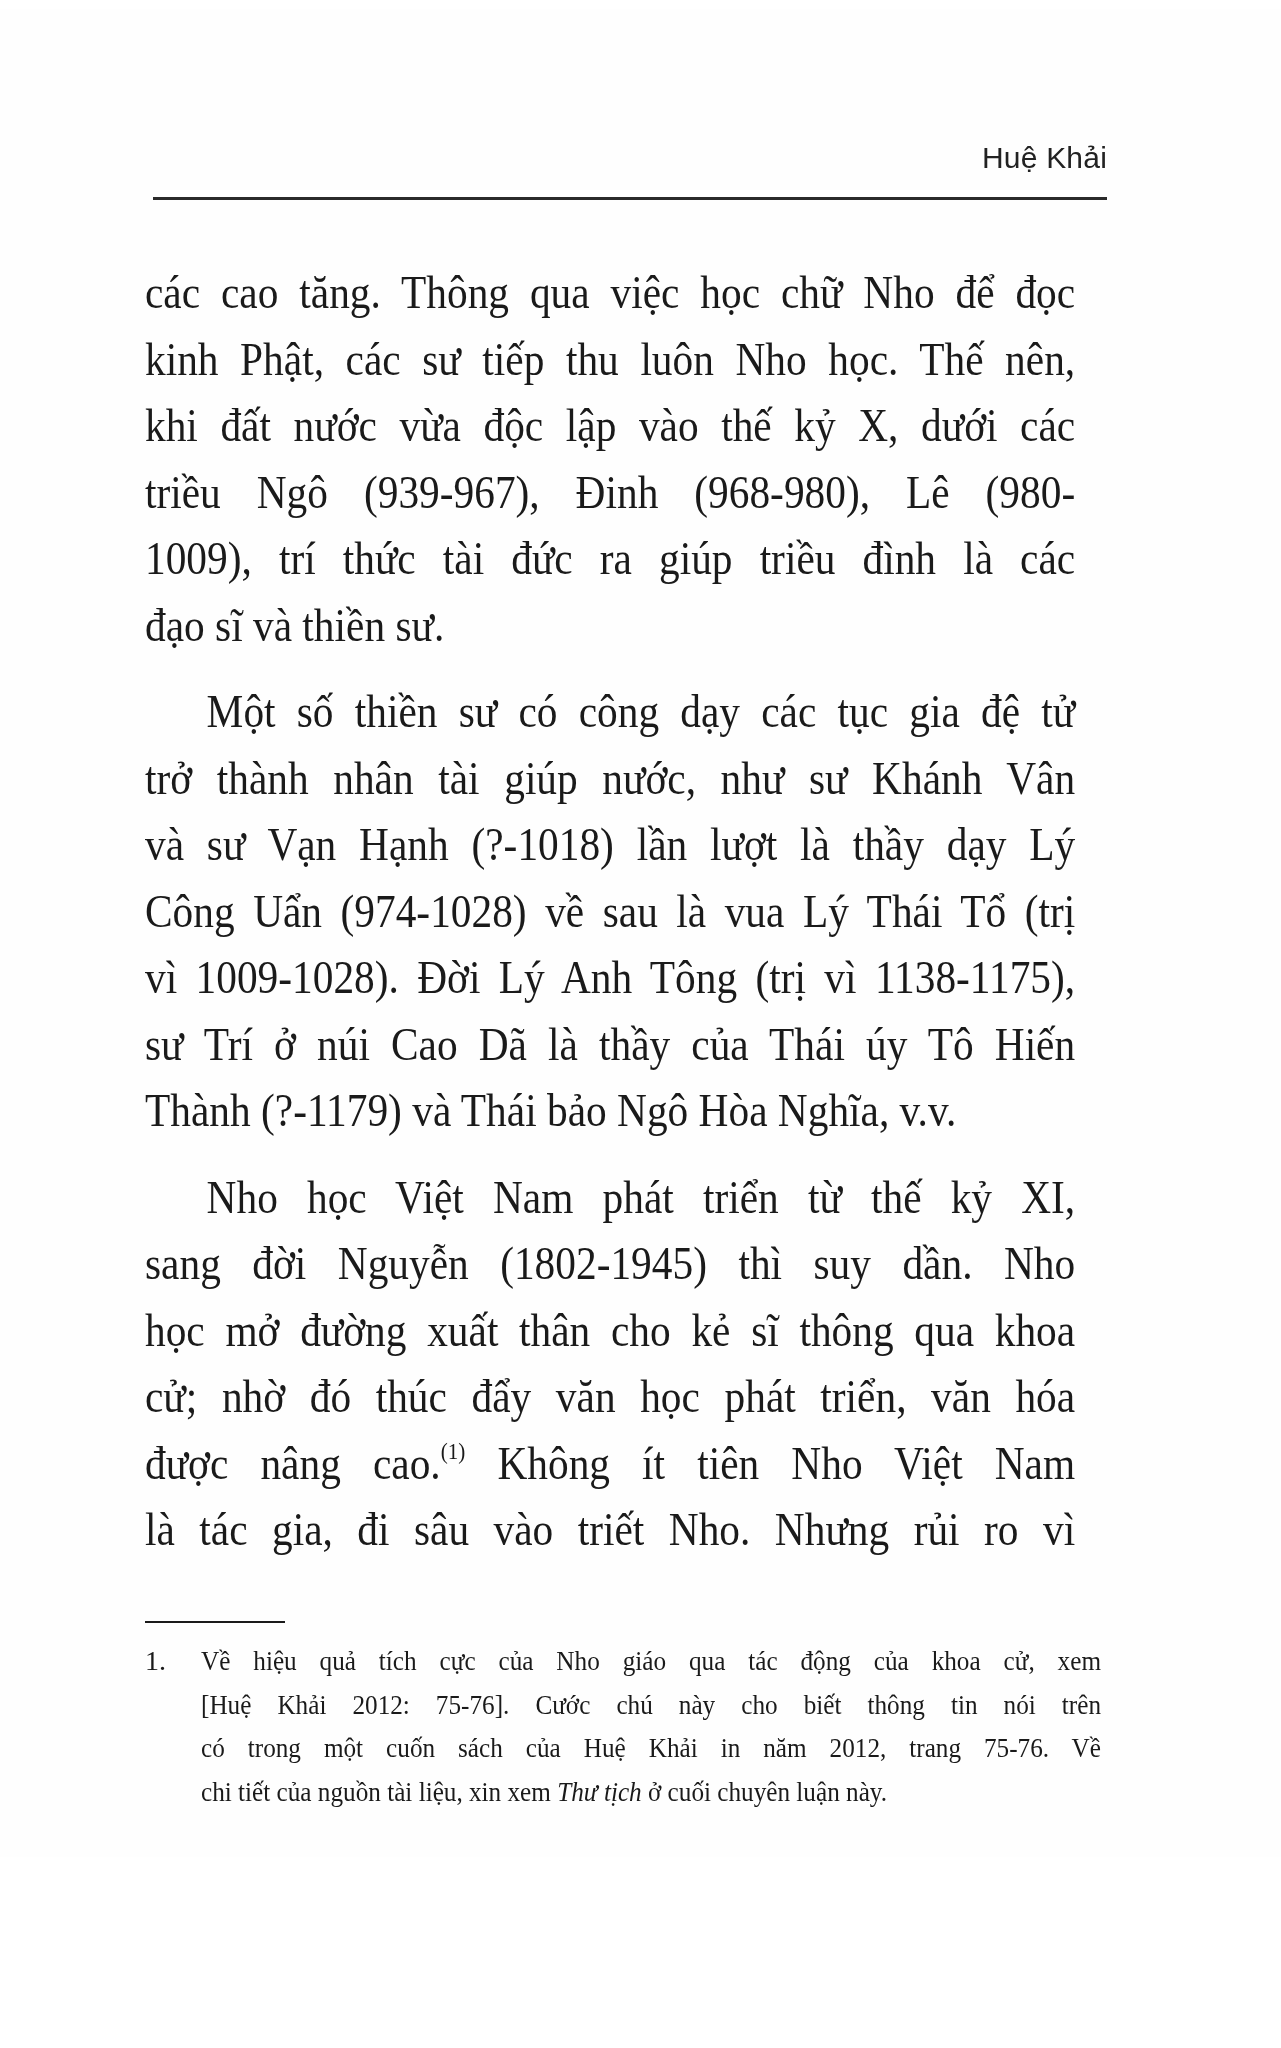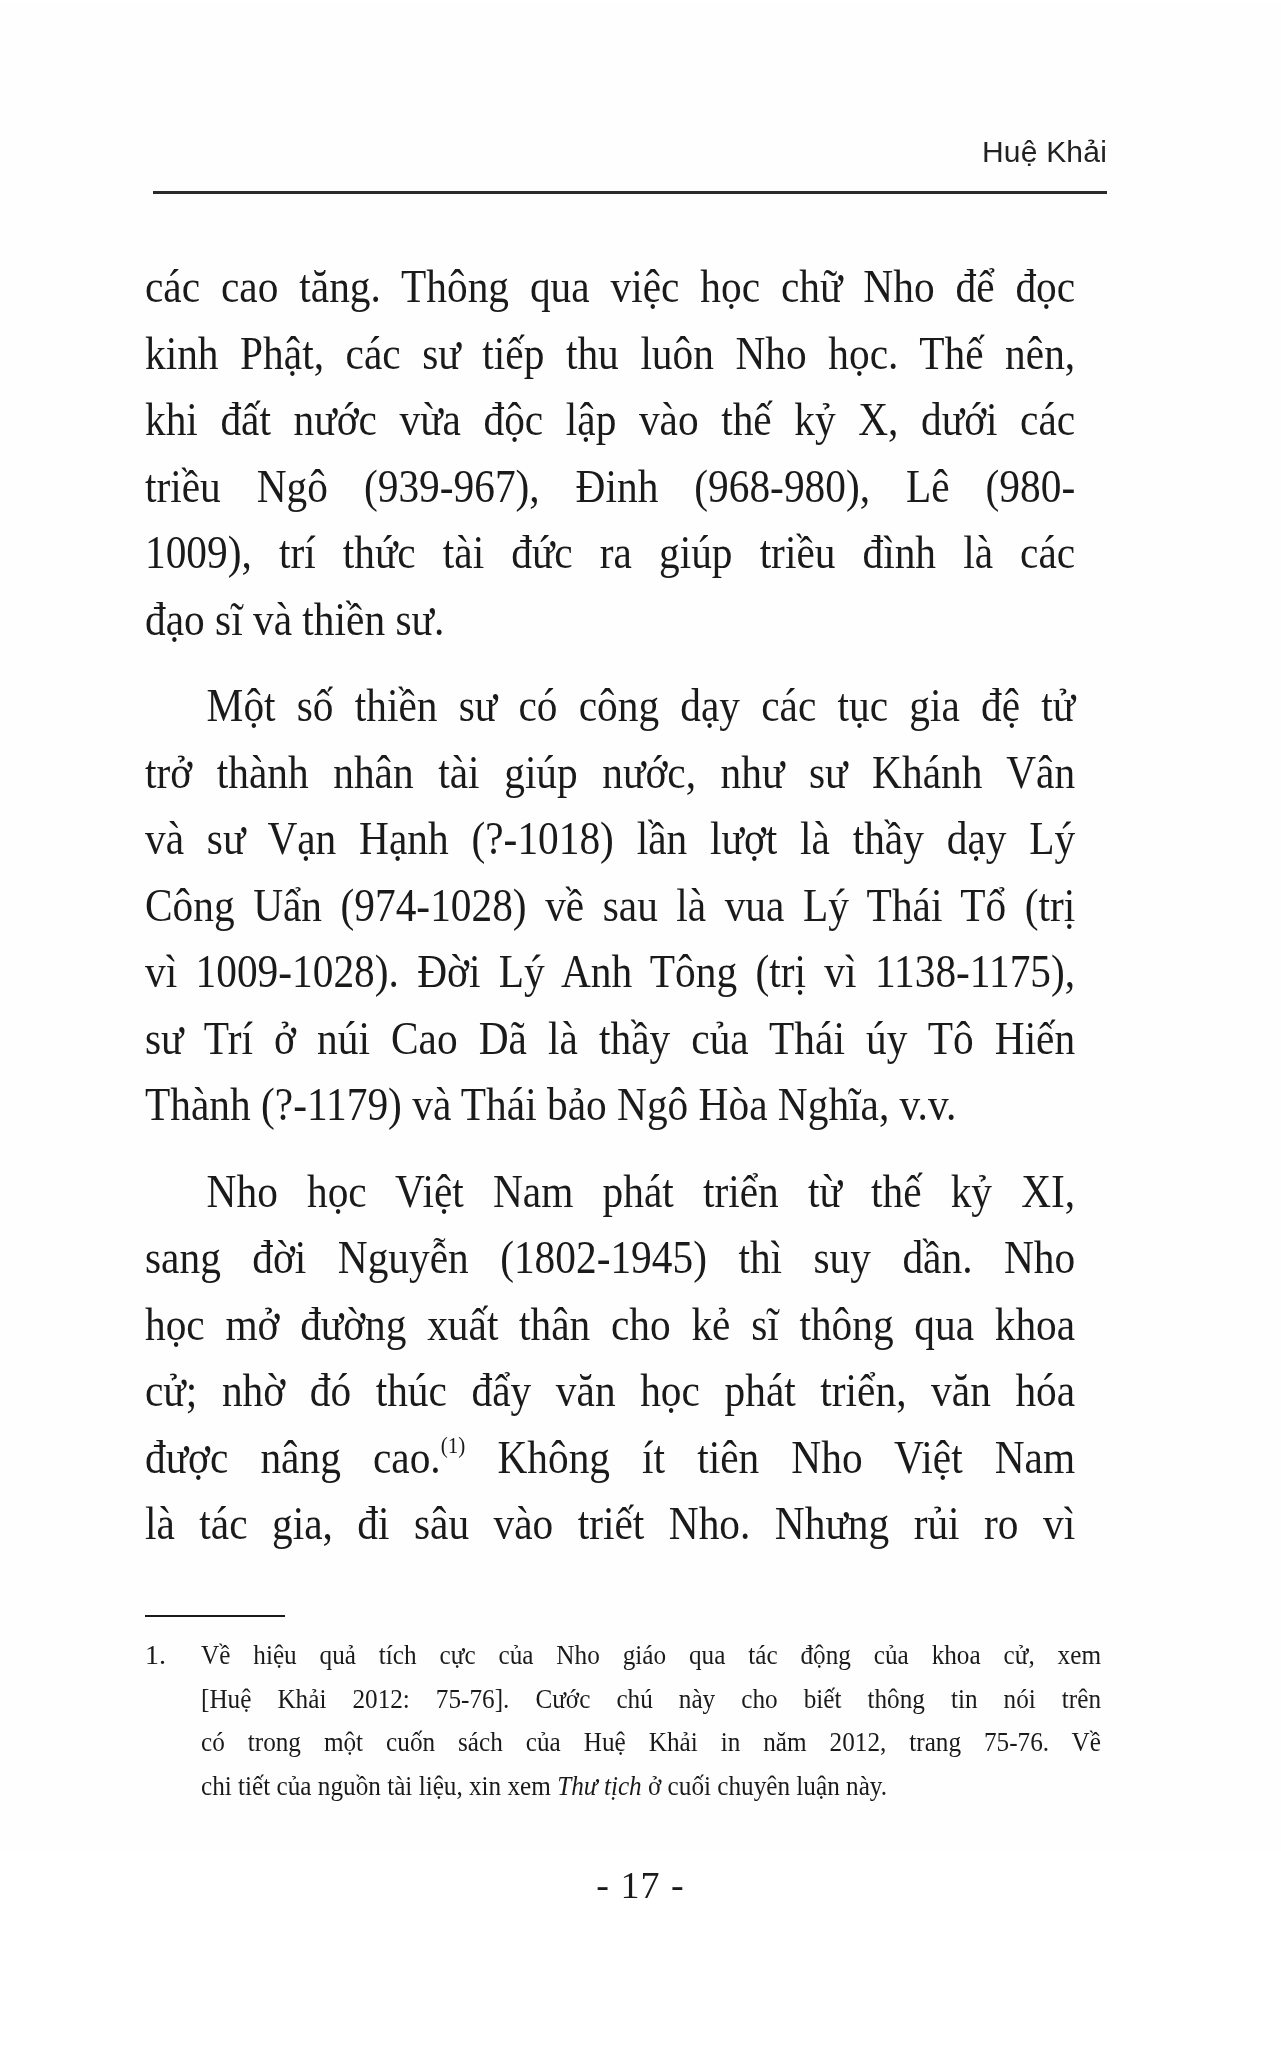--- a/index.html
+++ b/index.html
@@ -10,21 +10,21 @@
     body {
       width: 1281px;
       height: 2048px;
       position: relative;
       overflow: hidden;
       color: #1a1a1a;
       font-family: "Liberation Serif", "DejaVu Serif", serif;
     }
     .page {
       position: absolute;
-      left: 0; top: 3px;
+      left: 0; top: 9px;
       width: 1281px;
       height: 1848px;
       background: #fefefe;
     }
     
     .running-header {
       position: absolute;
       top: 132px;
       right: 174px;
       font-family: "Liberation Sans", "DejaVu Sans", sans-serif;
@@ -175,15 +175,14 @@
   <div class="footnote">
     <span class="fn-number">1.</span>
     <div class="fn-body">
       <span class="fn-line">Về hiệu quả tích cực của Nho giáo qua tác động của khoa cử, xem</span>
       <span class="fn-line">[Huệ Khải 2012: 75-76]. Cước chú này cho biết thông tin nói trên</span>
       <span class="fn-line">có trong một cuốn sách của Huệ Khải in năm 2012, trang 75-76. Về</span>
       <span class="fn-line last"><span>chi tiết của nguồn tài liệu, xin xem </span><em>Thư tịch</em><span> ở cuối chuyên luận này.</span></span>
     </div>
   </div>
 
-  <div class="page-number">- 17 -</div>
 
 </div>
 
 </body></html>

